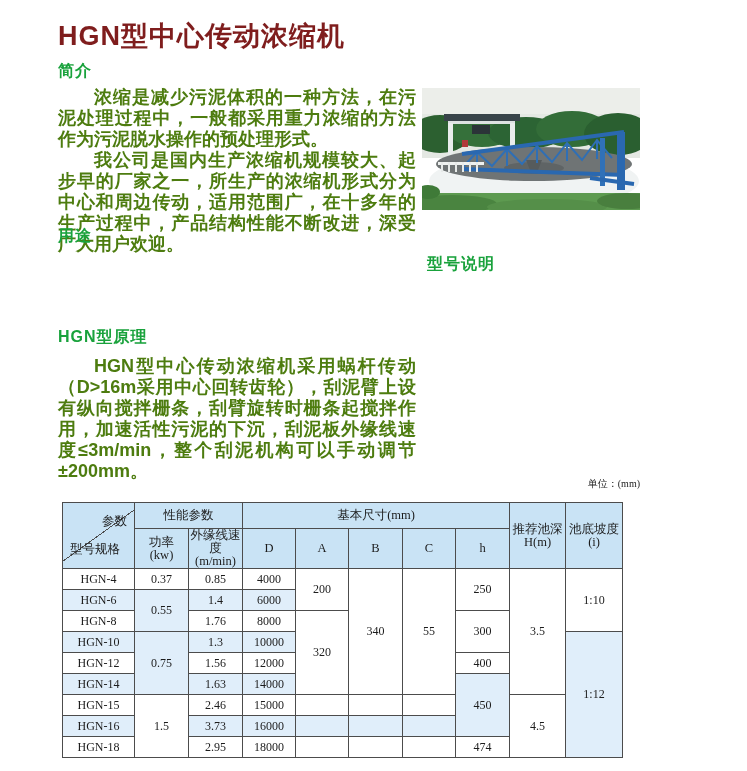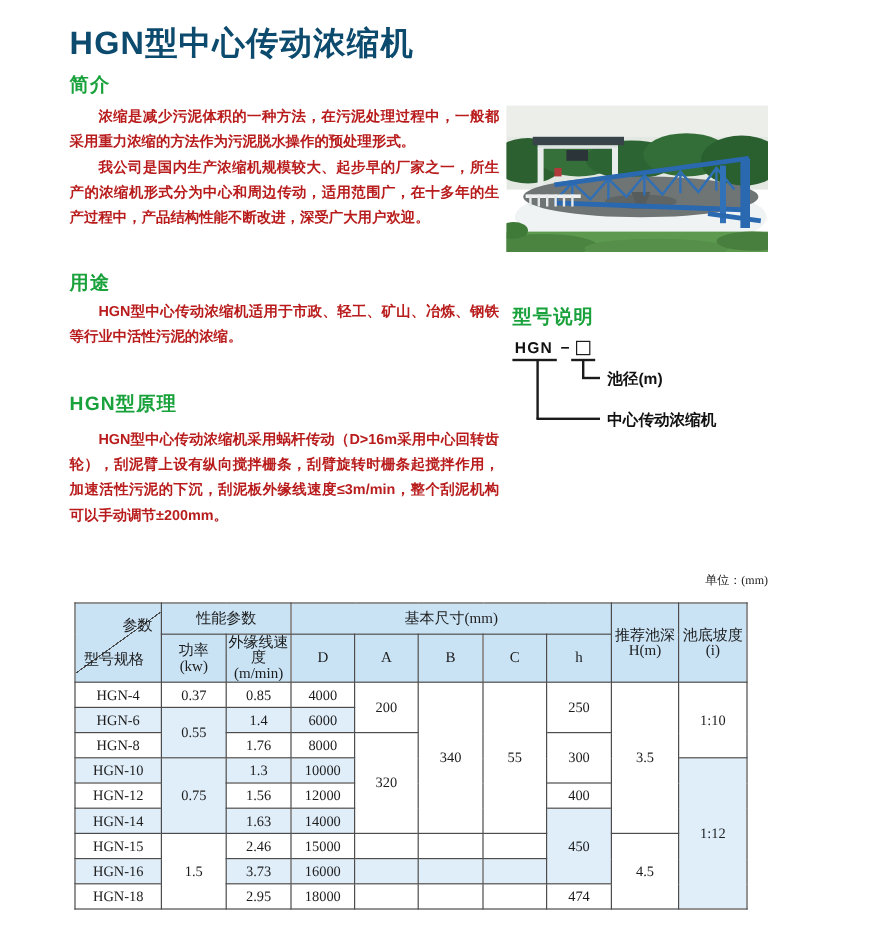--- a/index.html
+++ b/index.html
@@ -7,29 +7,29 @@
   body { font-family:"Liberation Sans", sans-serif; }
   #page {
     position:relative; width:747px; height:771px; background:#ffffff;
     overflow:hidden; margin:0 auto;
   }
   .abs { position:absolute; }
 
   
   .main-title {
     left:58px; top:18px; font-size:27px; font-weight:bold;
-    color:#0c4a6e; letter-spacing:1px;
+    color:#7f1d1d; letter-spacing:1px;
   }
   .sec-head {
     font-size:16px; font-weight:bold; color:#19a23c; letter-spacing:1px;
   }
 
   
-  .para-block { width:358px; font-size:12px; line-height:21px;
-    color:#b91c1c; font-weight:bold; text-align:justify; }
+  .para-block { width:358px; font-size:18px; line-height:21px;
+    color:#4d7c0f; font-weight:bold; text-align:justify; }
   .para-block p { text-indent:2em; }
 
   
   .photo { left:422px; top:88px; width:218px; height:122px; }
   .photo svg { display:block; }
 
   
   .diagram { left:427px; top:282px; width:215px; height:82px; font-weight:bold; }
   .diagram .txt { position:absolute; font-size:13px; color:#111; }
   .dg-prefix { left:2px; top:0; font-size:14px; letter-spacing:1px; }
@@ -123,38 +123,22 @@
 
       <rect x="0" y="105" width="218" height="17" fill="#5d9a50"></rect>
       <ellipse cx="30" cy="116" rx="45" ry="9" fill="#4a8440"></ellipse>
       <ellipse cx="125" cy="119" rx="60" ry="8" fill="#558f49"></ellipse>
       <ellipse cx="205" cy="113" rx="30" ry="8" fill="#497f3e"></ellipse>
       <ellipse cx="6" cy="104" rx="12" ry="7" fill="#3f7a38"></ellipse>
     </svg>
   </div>
 
   <div class="abs sec-head" style="left:58px; top:226px;">用途</div>
-  <div class="abs para-block" style="left:58px; top:249px;">
-    <p>HGN型中心传动浓缩机适用于市政、轻工、矿山、冶炼、钢铁等行业中活性污泥的浓缩。</p>
-  </div>
 
   <div class="abs sec-head" style="left:427px; top:254px;">型号说明</div>
-  <div class="abs diagram">
-    <span class="txt dg-prefix">HGN</span>
-    <span class="txt dg-dash">−</span>
-    <span class="dg-box"></span>
-    <span class="dg-line dg-u1"></span>
-    <span class="dg-line dg-u2"></span>
-    <span class="dg-line dg-v1"></span>
-    <span class="dg-line dg-h1"></span>
-    <span class="dg-line dg-v2"></span>
-    <span class="dg-line dg-h2"></span>
-    <span class="txt dg-lab1">池径(m)</span>
-    <span class="txt dg-lab2">中心传动浓缩机</span>
-  </div>
 
   <div class="abs sec-head" style="left:58px; top:327px;">HGN型原理</div>
   <div class="abs para-block" style="left:58px; top:356px;">
     <p>HGN型中心传动浓缩机采用蜗杆传动（D&gt;16m采用中心回转齿轮），刮泥臂上设有纵向搅拌栅条，刮臂旋转时栅条起搅拌作用，加速活性污泥的下沉，刮泥板外缘线速度≤3m/min，整个刮泥机构可以手动调节±200mm。</p>
   </div>
 
   <div class="abs unit-note">单位：(mm)</div>
 
   <table class="specs">
     <colgroup>

